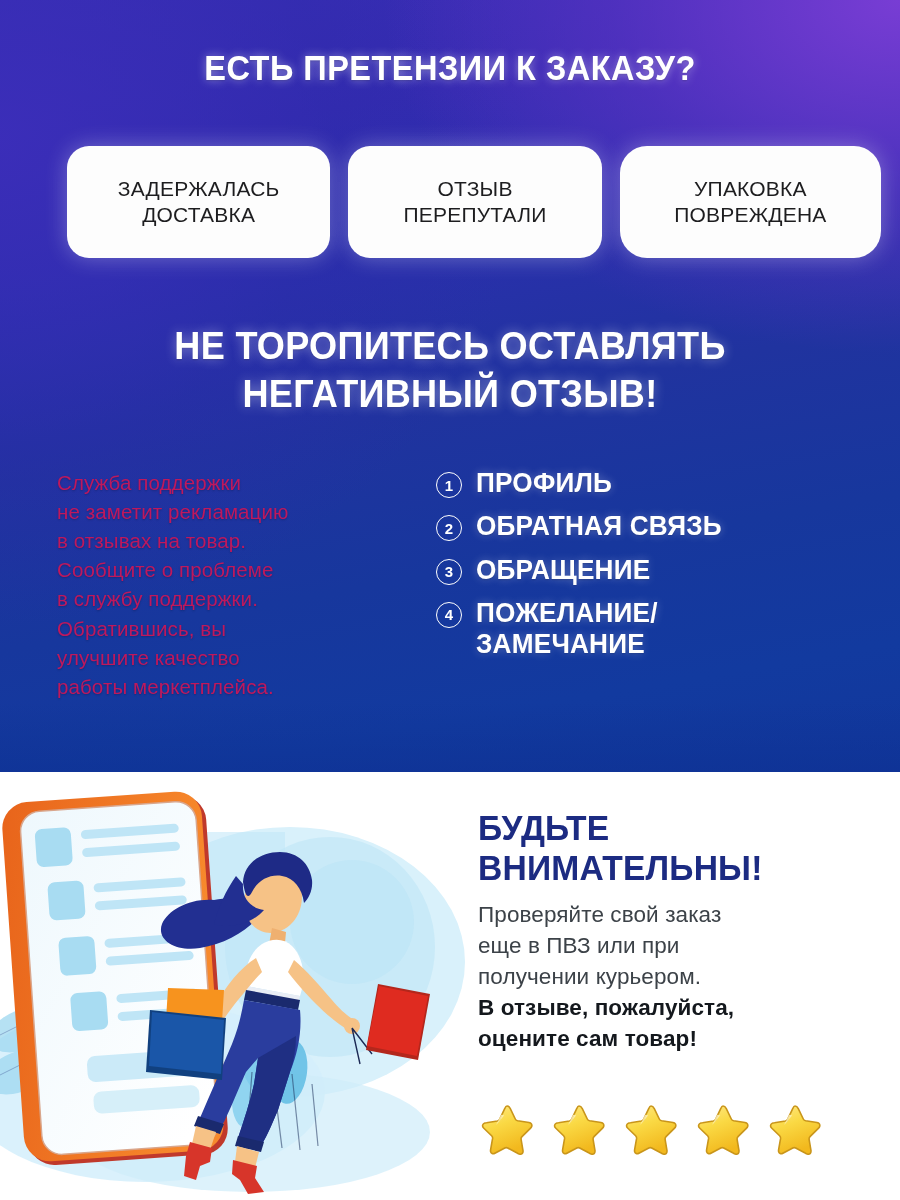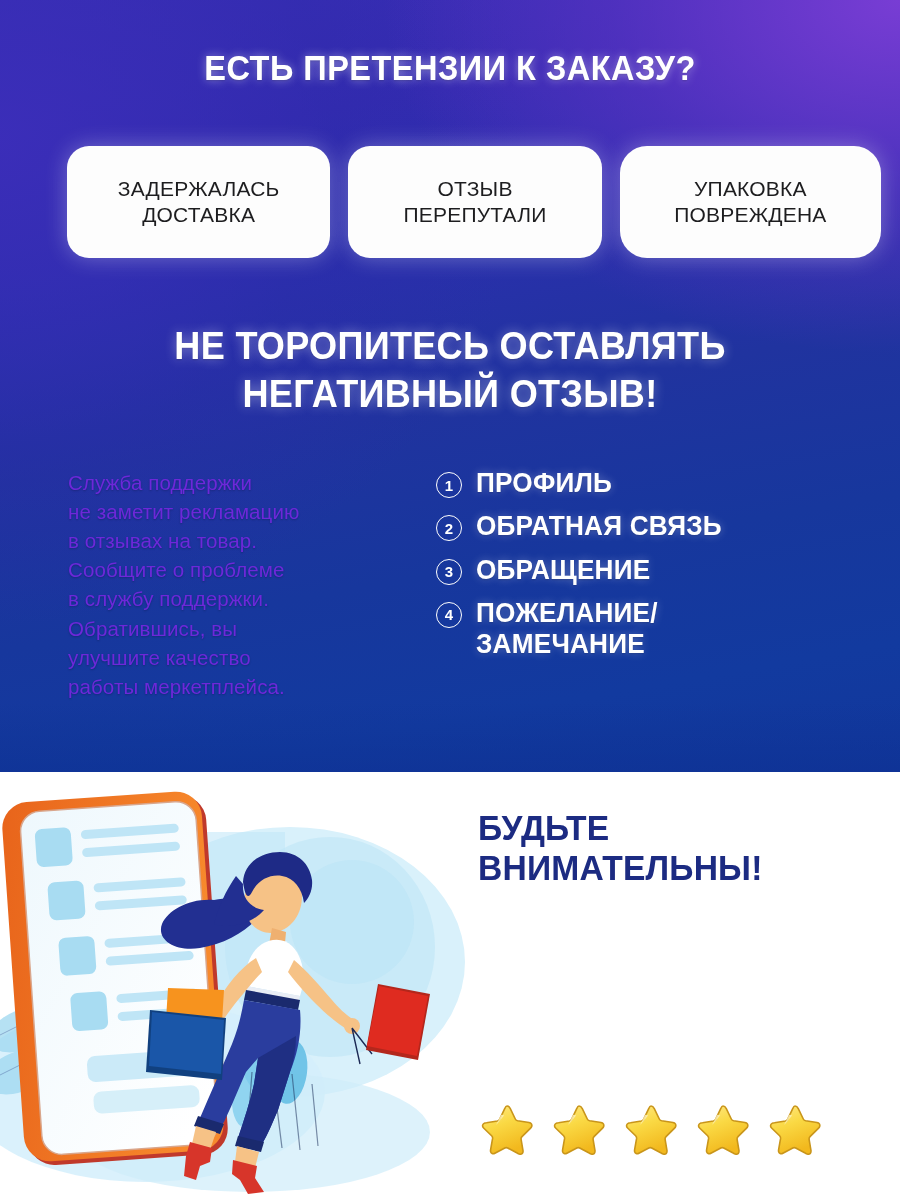--- a/index.html
+++ b/index.html
@@ -108,25 +108,25 @@
     color: #ffffff;
     line-height: 1.27;
     letter-spacing: 0.3px;
     transform: scaleX(0.95);
     text-shadow: 0 0 12px rgba(255,255,255,0.40), 0 1px 2px rgba(0,0,0,0.2);
   }
 
   
   .support-text {
     position: absolute;
-    left: 68px; top: 468px;
+    left: 57px; top: 468px;
     width: 330px;
     font-size: 20.5px;
     line-height: 1.42;
-    color: #6d28d9;
+    color: #be185d;
     letter-spacing: 0.1px;
     text-shadow: 0 1px 2px rgba(0,0,0,0.22);
   }
 
   .steps-list {
     position: absolute;
     left: 436px; top: 468px;
     width: 430px;
   }
   .step-row {
@@ -266,20 +266,27 @@
       <div class="step-num">4</div>
       <div class="step-label">ПОЖЕЛАНИЕ/
 ЗАМЕЧАНИЕ</div>
     </div>
   </div>
 
   <div class="white-panel">
     <div class="attention-title">БУДЬТЕ
 ВНИМАТЕЛЬНЫ!</div>
 
+    <div class="attention-body">
+      <span>Проверяйте свой заказ</span><br>
+      <span>еще в ПВЗ или при</span><br>
+      <span>получении курьером.</span>
+      <span class="bold-line">В отзыве, пожалуйста,</span>
+      <span class="bold-line">оцените сам товар!</span>
+    </div>
   </div>
 
   <div class="stars-row">
     <svg class="star-ico" width="58" height="56" viewBox="0 0 58 56">
       <defs>
         <linearGradient id="sg" x1="0" y1="0" x2="0.4" y2="1">
           <stop offset="0%" stop-color="#ffe98a"></stop>
           <stop offset="45%" stop-color="#fad944"></stop>
           <stop offset="100%" stop-color="#f2b81d"></stop>
         </linearGradient>

